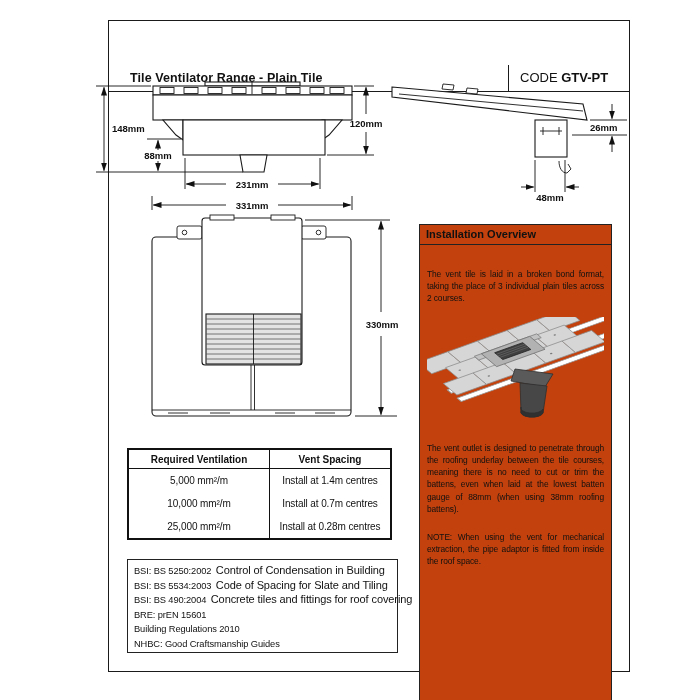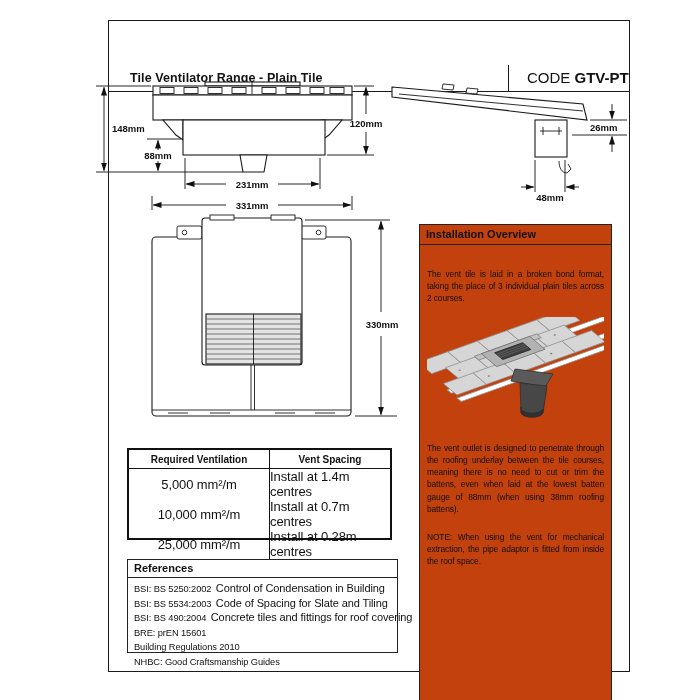--- a/index.html
+++ b/index.html
@@ -3,40 +3,40 @@
 <meta charset="utf-8">
 <style>
   html,body{margin:0;padding:0;}
   body{width:700px;height:700px;background:#ffffff;position:relative;overflow:hidden;
        font-family:"Liberation Sans", sans-serif;color:#111;}
   .page-frame{position:absolute;left:108px;top:20px;width:522px;height:652px;
        border:1.5px solid #1a1a1a;box-sizing:border-box;background:#fff;}
   .header-row{position:absolute;left:0;top:0;right:0;height:27px;border-bottom:1.5px solid #1a1a1a;
        display:flex;box-sizing:border-box;margin-top:44px;}
   .header-title{flex:1;padding-left:21px;font-weight:bold;font-size:12.5px;line-height:26px;letter-spacing:.1px;}
-  .header-code{width:121px;border-left:1.5px solid #1a1a1a;box-sizing:border-box;padding-left:18px;
-       line-height:26px;font-size:15px;white-space:nowrap;}
+  .header-code{width:121px;border-left:1.5px solid #1a1a1a;box-sizing:border-box;padding-left:11px;
+       line-height:26px;font-size:13px;white-space:nowrap;}
   .header-code .cv{font-weight:bold;}
 
   svg text.dim{font-family:"Liberation Sans",sans-serif;font-size:9.5px;font-weight:bold;fill:#111;}
 
   .overview-panel{position:absolute;left:419px;top:224px;width:193px;height:506px;
        border:1px solid #222;box-sizing:border-box;background:#c2410c;overflow:hidden;}
   .overview-heading{font-weight:bold;font-size:11px;padding:3px 6px 4px 6px;border-bottom:1px solid #222;}
   .overview-body{padding:7px 7px 0 7px;font-size:8.4px;line-height:12.2px;letter-spacing:-0.1px;
        text-align:justify;}
   .overview-body p{margin:16px 0 12px 0;}
   .illo{margin:0 0 10px 0;text-align:center;}
   .watermark{position:absolute;right:4px;bottom:1px;font-size:12px;color:#c9c9c9;}
 
   .vent-table{position:absolute;left:127px;top:448px;width:265px;height:92px;border:2px solid #111;
        box-sizing:border-box;display:grid;grid-template-columns:141px 1fr;grid-template-rows:19px 1fr 1fr 1fr;}
   .vent-table .hc{font-weight:bold;font-size:10px;display:flex;align-items:center;justify-content:center;
        border-bottom:1.2px solid #111;}
-  .vent-table .c{font-size:13px;letter-spacing:-0.1px;display:flex;align-items:center;justify-content:center;}
+  .vent-table .c{font-size:10px;letter-spacing:-0.1px;display:flex;align-items:center;justify-content:center;}
   .vent-table .col1{border-right:1.2px solid #111;text-align:right;}
 
   .refs-panel{position:absolute;left:127px;top:559px;width:271px;height:94px;border:1.2px solid #222;
        box-sizing:border-box;background:#fff;}
   .refs-heading{font-weight:bold;font-size:11px;padding:2px 6px 3px 6px;border-bottom:1.2px solid #222;}
   .refs-list{padding:3px 6px;}
   .ref-line{line-height:12.5px;white-space:nowrap;}
   .ref-main{font-size:9.3px;letter-spacing:-0.1px;}
   .ref-detail{font-size:11px;letter-spacing:-0.1px;}
 </style>
@@ -237,21 +237,20 @@
   <div class="hc">Vent Spacing</div>
   <div class="c col1">5,000 mm²/m</div>
   <div class="c">Install at 1.4m centres</div>
   <div class="c col1">10,000 mm²/m</div>
   <div class="c">Install at 0.7m centres</div>
   <div class="c col1">25,000 mm²/m</div>
   <div class="c">Install at 0.28m centres</div>
 </div>
 
 <div class="refs-panel">
-  <div class="refs-heading">References</div>
   <div class="refs-list">
     <div class="ref-line"><span class="ref-main">BSI: BS 5250:2002</span> <span class="ref-detail">Control of Condensation in Building</span></div>
     <div class="ref-line"><span class="ref-main">BSI: BS 5534:2003</span> <span class="ref-detail">Code of Spacing for Slate and Tiling</span></div>
     <div class="ref-line"><span class="ref-main">BSI: BS 490:2004</span> <span class="ref-detail">Concrete tiles and fittings for roof covering</span></div>
     <div class="ref-line"><span class="ref-main">BRE: prEN 15601</span> <span class="ref-detail"></span></div>
     <div class="ref-line"><span class="ref-main">Building Regulations 2010</span> <span class="ref-detail"></span></div>
     <div class="ref-line"><span class="ref-main">NHBC: Good Craftsmanship Guides</span> <span class="ref-detail"></span></div>
   </div>
 </div>
 

